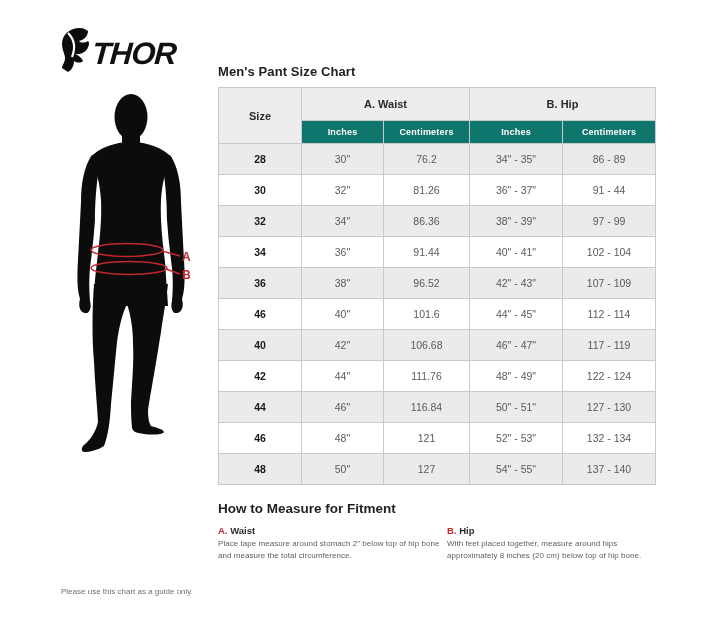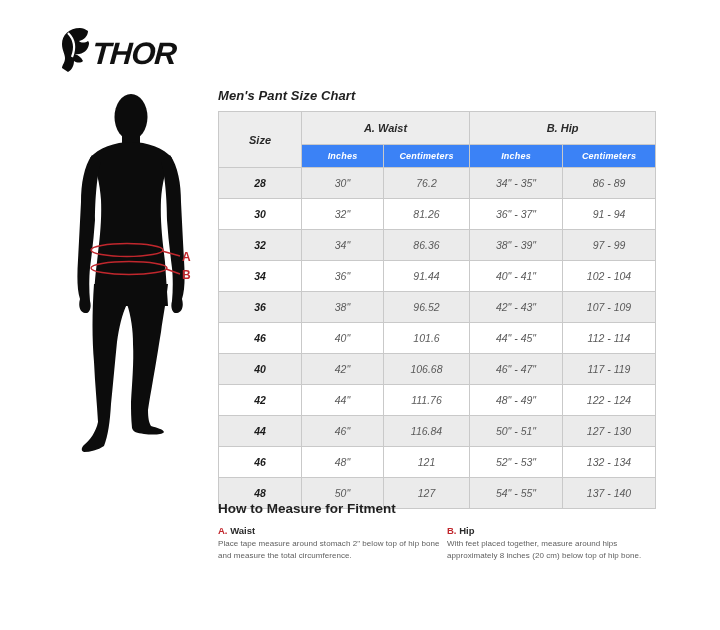--- a/index.html
+++ b/index.html
@@ -6,29 +6,29 @@
   body{
     width:720px;height:630px;position:relative;overflow:hidden;
     background:#ffffff;
     font-family:"Liberation Sans", sans-serif;
   }
   
   .logo{position:absolute;left:60px;top:27px;width:125px;height:46px;}
   
   .figure{position:absolute;left:74px;top:92px;width:125px;height:366px;}
   
-  .content{position:absolute;left:218px;top:88px;width:439px;font-style:italic;}
+  .content{position:absolute;left:218px;top:64px;width:439px;}
   .chart-title{margin:0 0 8px 0;font-size:13px;font-weight:bold;color:#1f1f1f;letter-spacing:.1px;}
   table.size-chart{border-collapse:collapse;width:437px;table-layout:fixed;}
   table.size-chart th,table.size-chart td{
     border:1px solid #c9c9c9;text-align:center;vertical-align:middle;padding:0;
   }
   th.size-head{background:#ededed;font-size:11px;font-weight:bold;color:#2a2a2a;width:83px;margin-top:44px;}
   th.group-head{background:#ededed;font-size:11px;font-weight:bold;color:#2a2a2a;height:32px;}
-  th.sub-head{background:#3b82f6;color:#ffffff;font-size:9px;font-weight:bold;height:22px;letter-spacing:.2px;}
+  th.sub-head{background:#0f766e;color:#ffffff;font-size:9px;font-weight:bold;height:22px;letter-spacing:.2px;}
   tbody.rows td{height:30px;font-size:10.5px;color:#5a5a5a;}
   tbody.rows td.size-col{font-weight:bold;color:#1a1a1a;font-size:10.5px;}
   tbody.rows tr:nth-child(odd){background:#ebebeb;}
   tbody.rows tr:nth-child(even){background:#ffffff;}
   
   .measure{position:absolute;left:218px;top:501px;width:440px;}
   .measure-title{margin:0 0 9px 0;font-size:13.5px;font-weight:bold;color:#1f1f1f;}
   .measure-cols{display:flex;}
   .measure-col-waist{width:222px;margin-right:7px;}
   .measure-col-hip{width:210px;}
@@ -103,21 +103,21 @@
           <td>30"</td>
           <td>76.2</td>
           <td>34" - 35"</td>
           <td>86 - 89</td>
         </tr>
         <tr>
           <td class="size-col">30</td>
           <td>32"</td>
           <td>81.26</td>
           <td>36" - 37"</td>
-          <td>91 - 94</td>
+          <td>91 - 44</td>
         </tr>
         <tr>
           <td class="size-col">32</td>
           <td>34"</td>
           <td>86.36</td>
           <td>38" - 39"</td>
           <td>97 - 99</td>
         </tr>
         <tr>
           <td class="size-col">34</td>
@@ -187,13 +187,14 @@
       <div class="measure-text">Place tape measure around stomach 2" below top of hip bone and measure the total circumference.</div>
     </div>
     <div class="measure-col-hip">
       <div class="measure-label"><span class="measure-letter">B.</span> <span>Hip</span></div>
       <div class="measure-text">With feet placed together, measure around hips approximately 8 inches (20 cm) below top of hip bone.</div>
     </div>
   </div>
 </div>
 
 <div class="disclaimer">
+  <div>Please use this chart as a guide only.</div>
 </div>
 
 </body></html>

